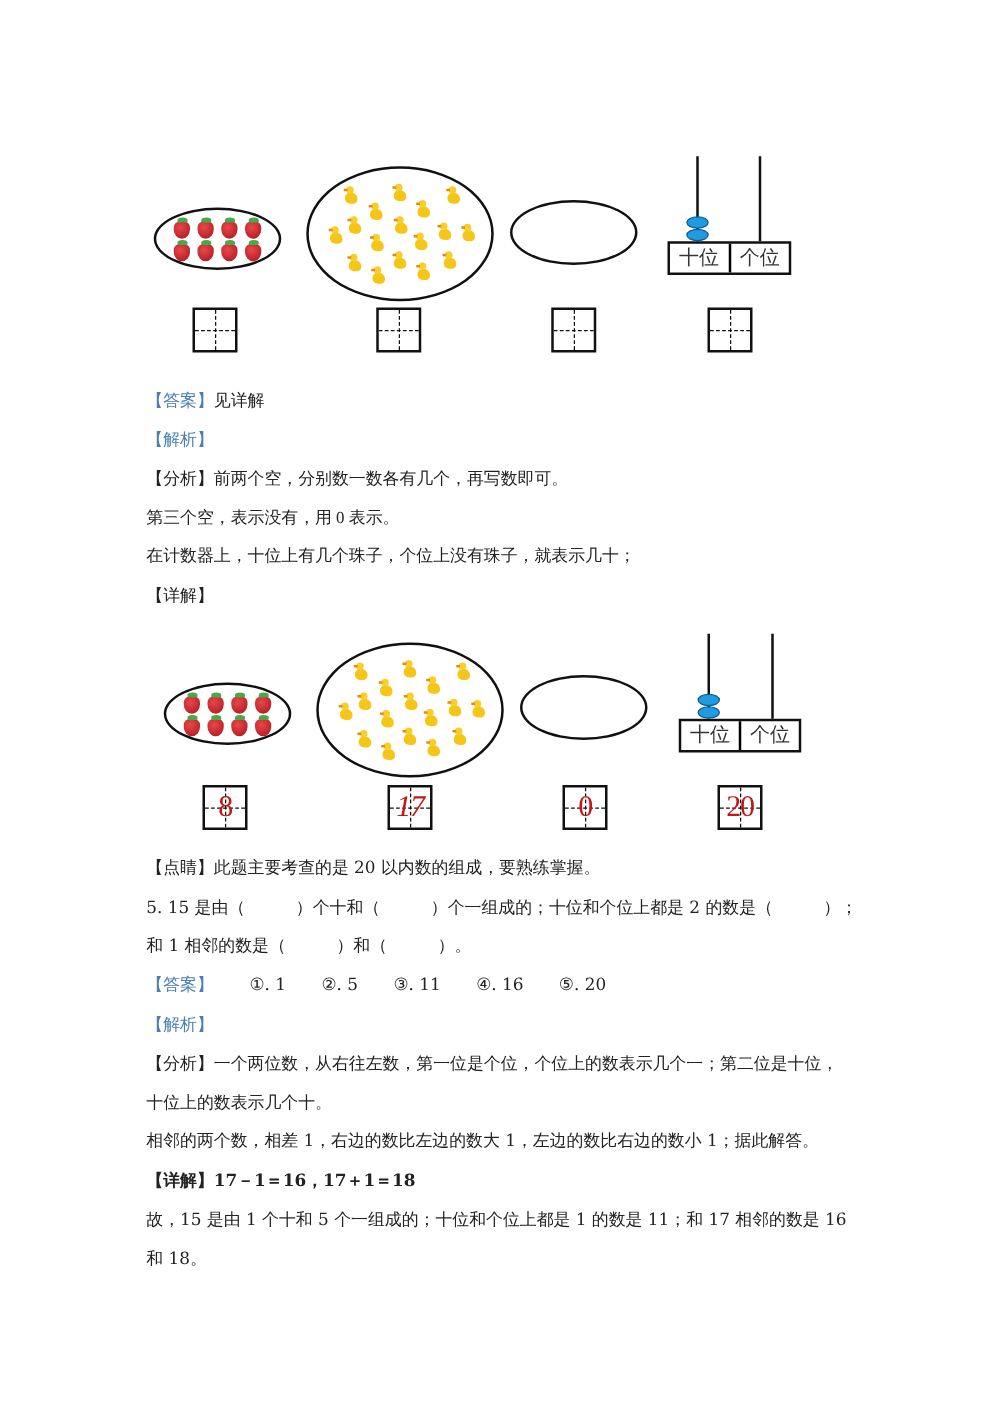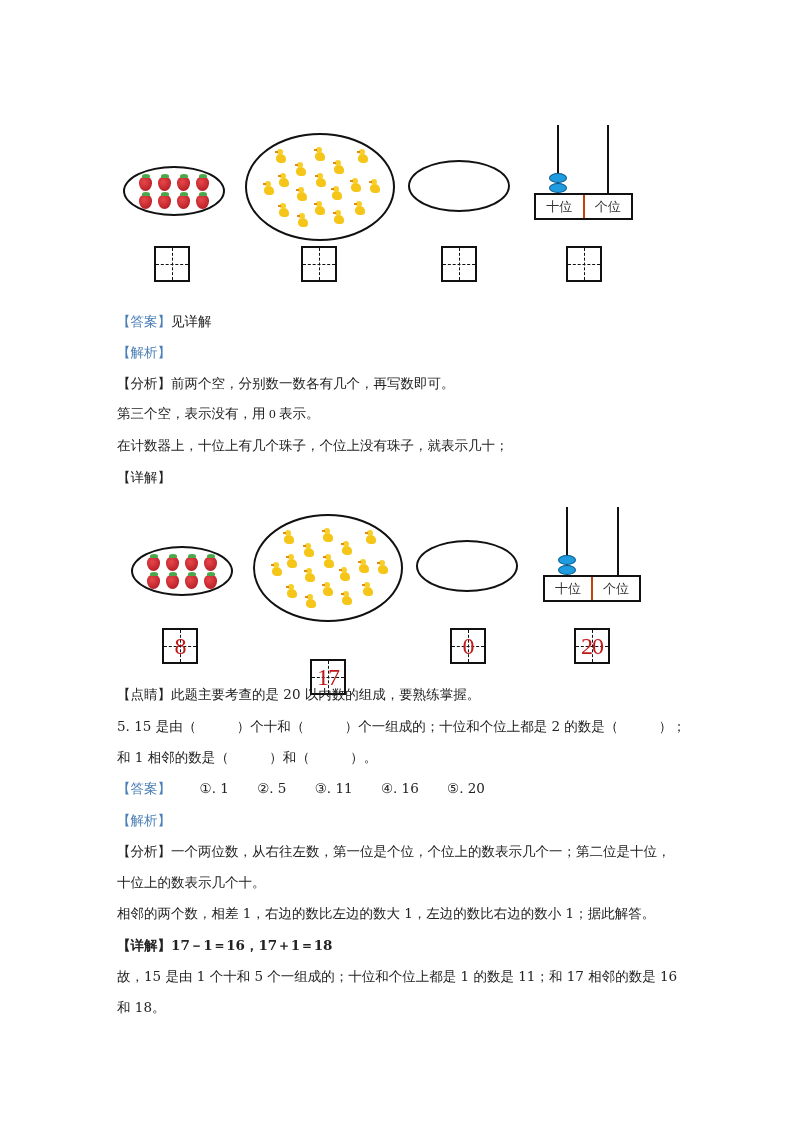--- a/index.html
+++ b/index.html
@@ -18,22 +18,22 @@
   .duck .h { position: absolute; left: 2px; top: 0; width: 6px; height: 6px; background: #f7cf2a; border-radius: 50%; }
   .duck .k { position: absolute; left: 0; top: 2px; width: 3px; height: 2px; background: #e88a10; }
   .box { position: absolute; width: 36px; height: 36px; border: 2px solid #111; box-sizing: border-box; }
   .box::before { content: ""; position: absolute; left: 50%; top: 0; bottom: 0; border-left: 1.5px dashed #111; }
   .box::after { content: ""; position: absolute; top: 50%; left: 0; right: 0; border-top: 1.5px dashed #111; }
   .box .val { position: absolute; inset: 0; display: flex; align-items: center; justify-content: center;
               color: #c01818; font-size: 24px; font-family: "Liberation Serif", serif; z-index: 2; letter-spacing: -1px; }
   .rod { position: absolute; width: 2px; background: #111; }
   .bead { position: absolute; width: 18px; height: 10px; border-radius: 50%; background: #1f9be0; border: 1px solid #0a5c8c; box-sizing: border-box; }
   .place-table { position: absolute; display: flex; border: 2px solid #111; box-sizing: border-box; background: #fff; }
-  .place-table div { flex: 1; display: flex; align-items: center; justify-content: center; font-size: 13px; color: #333; }
-  .place-table div + div { border-left: 2px solid #c2410c; }
+  .place-table div { flex: 1; display: flex; align-items: center; justify-content: center; font-size: 16px; color: #333; }
+  .place-table div + div { border-left: 2px solid #000000; }
 </style>
 </head>
 <body>
 
 <div>
   <div class="ellipse" style="left:123px;top:166px;width:102px;height:50px;">
     <div class="fruit-grid" style="left:14px;top:9px;">
       <div class="berry"></div>
       <div class="berry"></div>
       <div class="berry"></div>
@@ -274,21 +274,21 @@
     <div class="bead" style="left:558px;top:555px;"></div>
     <div class="bead" style="left:558px;top:565px;"></div>
     <div class="place-table" style="left:543px;top:575px;width:98px;height:27px;">
       <div>十位</div>
       <div>个位</div>
     </div>
   </div>
   <div class="box" style="left:162px;top:628px;">
       <span class="val">8</span>
     </div>
-  <div class="box" style="left:310px;top:659px;">
+  <div class="box" style="left:310px;top:628px;font-style:italic;">
       <span class="val">17</span>
     </div>
   <div class="box" style="left:450px;top:628px;">
       <span class="val">0</span>
     </div>
   <div class="box" style="left:574px;top:628px;">
       <span class="val">20</span>
     </div>
 </div>
 

